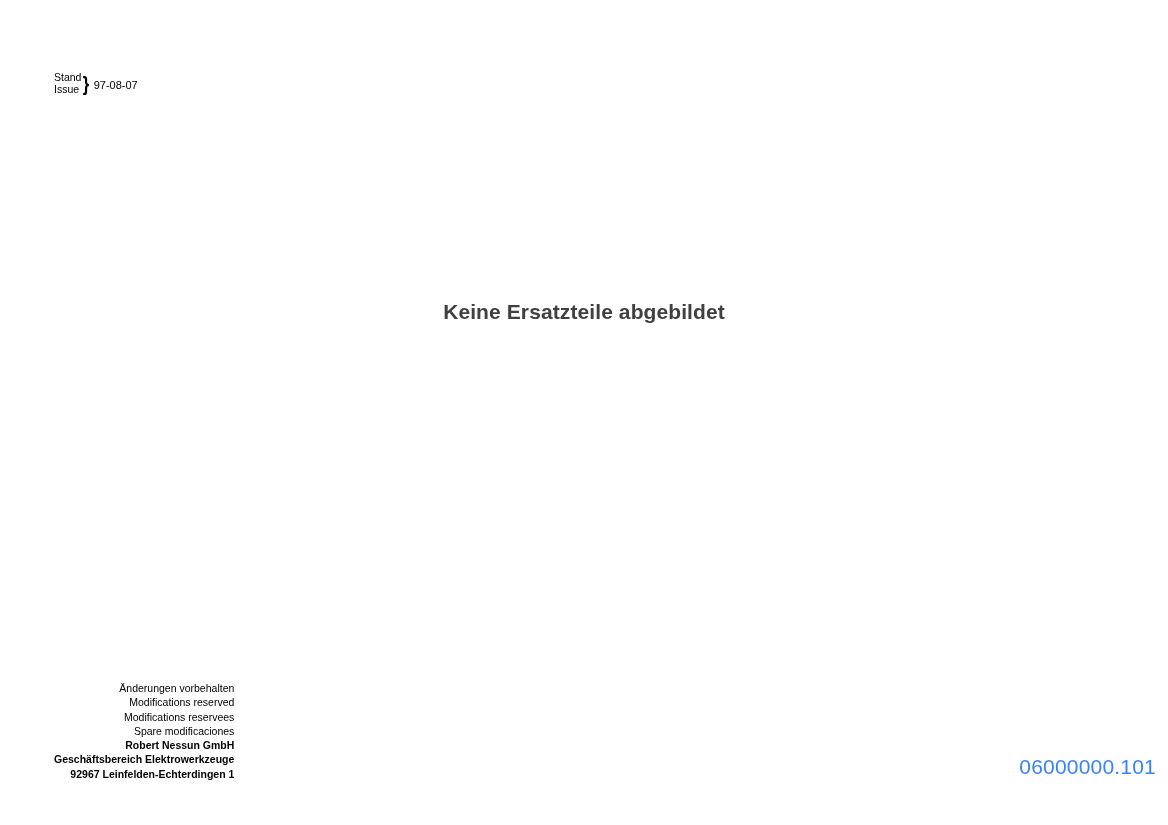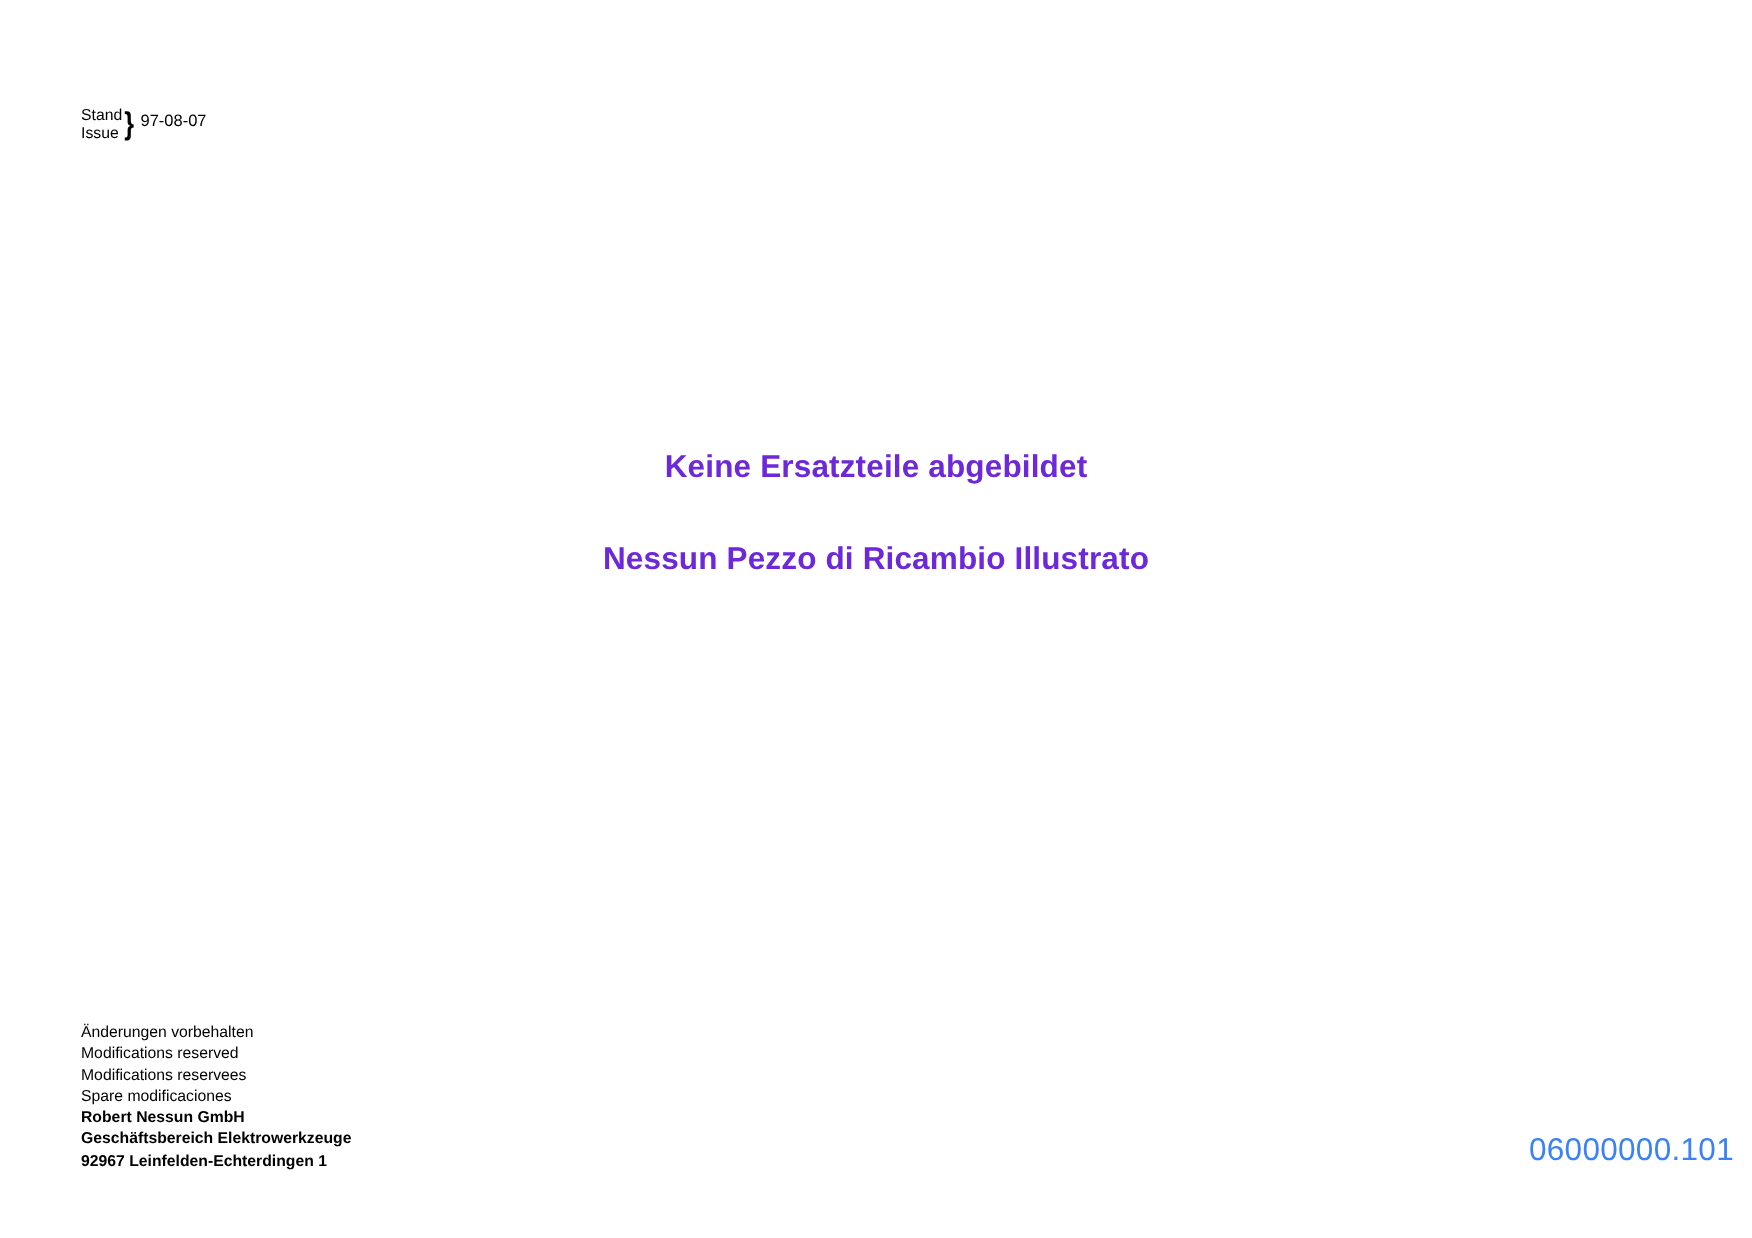--- a/index.html
+++ b/index.html
@@ -18,21 +18,21 @@
     background: #ffffff;
     overflow: hidden;
   }
 
   
   .stamp {
     position: absolute;
     left: 54px;
     top: 72px;
     display: flex;
-    align-items: flex-start;
+    align-items: center;
     font-size: 10.5px;
     line-height: 11.5px;
     color: #000;
   }
   .stamp-labels {
     display: flex;
     flex-direction: column;
     text-align: left;
   }
   .stamp-brace {
@@ -53,38 +53,39 @@
     left: 0;
     right: 0;
     top: 300px;
     text-align: center;
   }
   .notice-line {
     font-size: 21px;
     font-weight: bold;
     letter-spacing: 0.1px;
     margin: 0 0 37px 0;
-    color: #6d28d9;
+    color: #404040;
     text-align: center;
   }
   .notice-line:last-child {
     margin-bottom: 0;
   }
 
   
   .imprint {
     position: absolute;
     left: 54px;
     top: 681px;
     font-size: 10.5px;
     line-height: 14.3px;
     color: #000;
   }
   .imprint div {
     white-space: nowrap;
+    text-align: right;
   }
   .imprint .b {
     font-weight: bold;
     font-size: 10.5px;
   }
 
   
   .docnum {
     position: absolute;
     right: 12px;
@@ -103,21 +104,20 @@
     <div class="stamp-labels">
       <span>Stand</span>
       <span>Issue</span>
     </div>
     <span class="stamp-brace">}</span>
     <span class="stamp-date">97-08-07</span>
   </div>
 
   <div class="notice">
     <p class="notice-line">Keine Ersatzteile abgebildet</p>
-    <p class="notice-line">Nessun Pezzo di Ricambio Illustrato</p>
   </div>
 
   <div class="imprint">
     <div>Änderungen vorbehalten</div>
     <div>Modifications reserved</div>
     <div>Modifications reservees</div>
     <div>Spare modificaciones</div>
     <div class="b">Robert Nessun GmbH</div>
     <div class="b">Geschäftsbereich Elektrowerkzeuge</div>
     <div class="b">92967 Leinfelden-Echterdingen 1</div>

